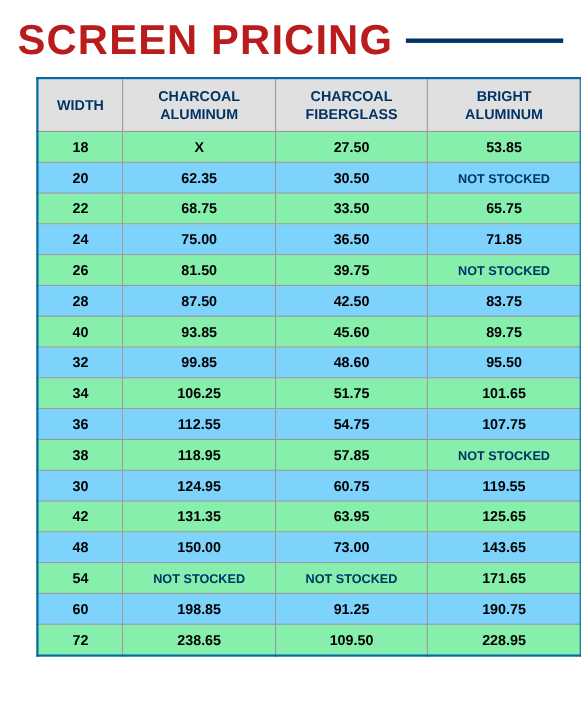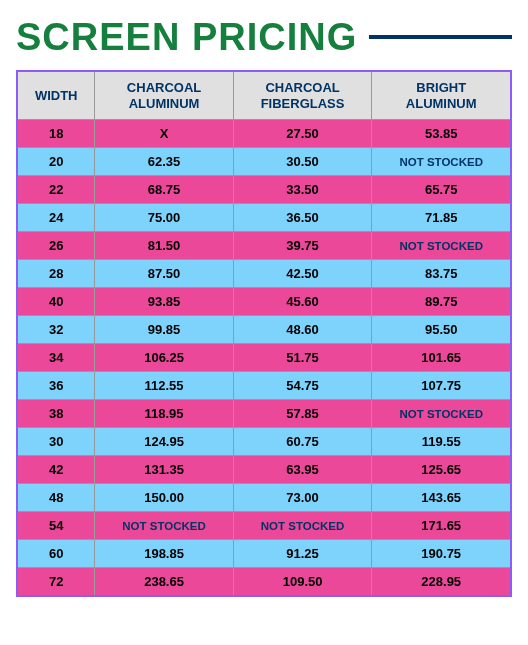--- a/index.html
+++ b/index.html
@@ -11,36 +11,37 @@
       padding: 18px 16px 18px 16px;
     }
     .header-row {
       display: flex;
       align-items: center;
       margin-bottom: 14px;
     }
     .page-title {
       font-size: 38px;
       font-weight: 900;
-      color: #15803d;
+      color: #b91c1c;
       letter-spacing: 1px;
       text-transform: uppercase;
       line-height: 1;
     }
     .header-line {
       flex: 1;
       height: 4px;
       background: #003366;
       margin-left: 12px;
       align-self: center;
     }
     table {
       width: 100%;
       border-collapse: collapse;
-      border: 2px solid #8b5cf6;
+      border: 2px solid #0369a1;
+      margin-left: 17px;
     }
     th {
       background: #e0e0e0;
       color: #003366;
       font-size: 13px;
       font-weight: 900;
       text-align: center;
       padding: 8px 4px;
       border: 1.5px solid #999;
       text-transform: uppercase;
@@ -48,21 +49,21 @@
     }
     td {
       text-align: center;
       font-size: 13px;
       font-weight: 600;
       padding: 6px 4px;
       border: 1.5px solid #999;
       color: #000;
     }
     tr.white-row td {
-      background: #ec4899;
+      background: #86efac;
     }
     tr.blue-row td {
       background: #7dd3fc;
       color: #000;
     }
     .not-stocked {
       font-weight: 700;
       font-size: 11.5px;
       color: #003366;
       text-transform: uppercase;

